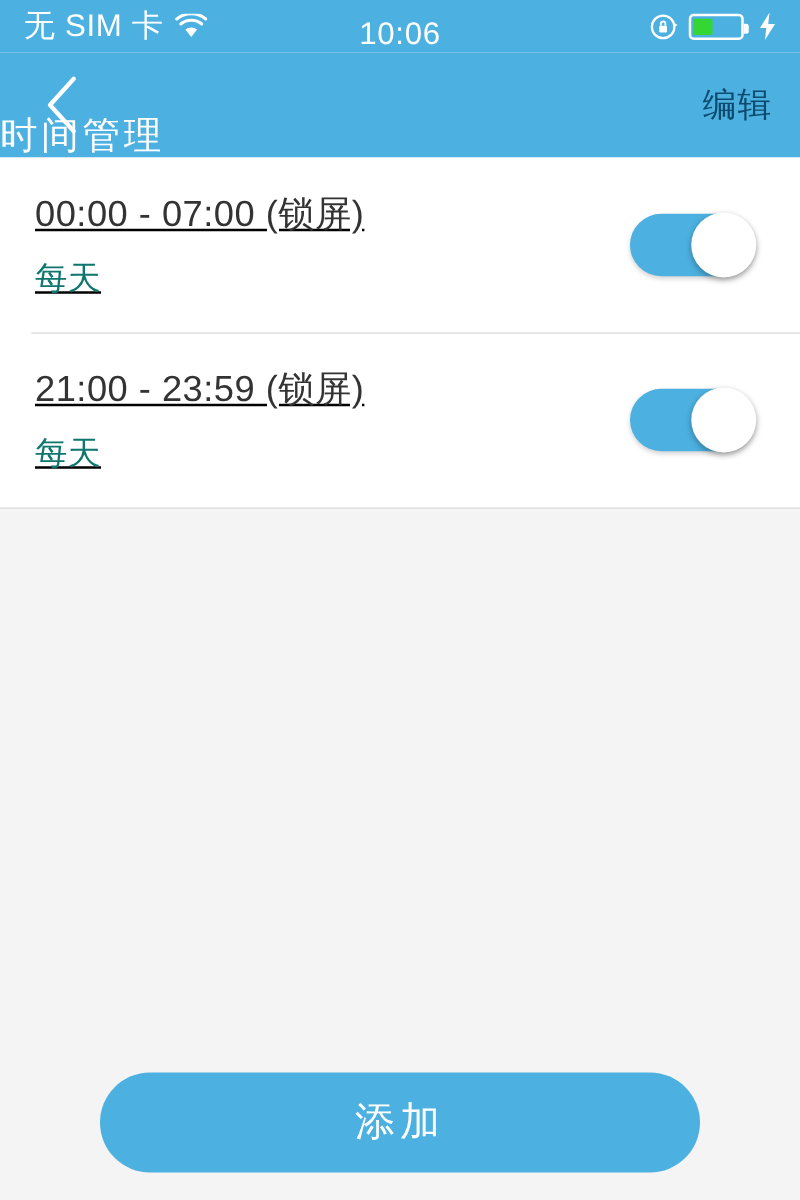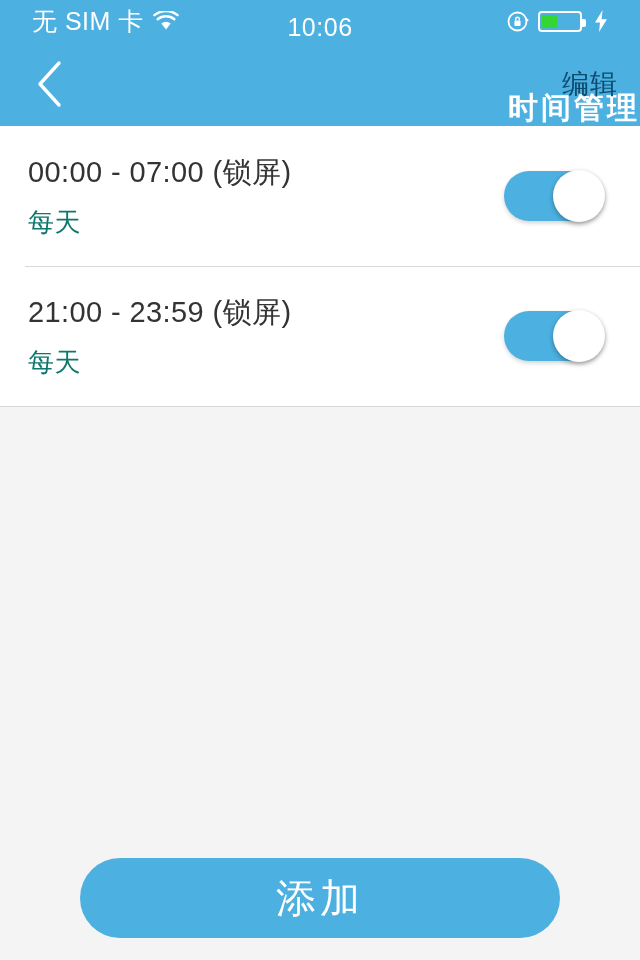--- a/index.html
+++ b/index.html
@@ -15,21 +15,21 @@
     background:#f4f4f4;
   }
 
   
   .status-bar {
     position:absolute; top:0; left:0;
     width:640px; height:42px;
     background:#4cb0e0;
     color:#ffffff;
     display:flex; align-items:center;
-    padding:0 32px;
+    padding:0 19px;
   }
   .sb-left { display:flex; align-items:center; gap:9px; flex:0 0 auto; }
   .sb-carrier { font-size:25px; letter-spacing:0.5px; line-height:1; font-weight:400; }
   .sb-center {
     position:absolute; left:0; right:0; top:0; height:42px;
     display:flex; align-items:flex-end; justify-content:center;
     pointer-events:none;
   }
   .sb-time { font-size:25px; font-weight:400; letter-spacing:0.5px; }
   .sb-right {
@@ -56,38 +56,38 @@
     width:640px; height:84px;
     background:#4cb0e0;
     display:flex; align-items:center;
   }
   .nav-back {
     position:absolute; left:14px; top:0; height:84px;
     width:70px; display:flex; align-items:center; justify-content:center;
   }
   .chev-icon { width:34px; height:50px; display:block; }
   .nav-title {
-    position:absolute; left:0; right:0; text-align:right;
-    color:#ffffff; font-size:30px; letter-spacing:3px; font-weight:700;margin-top:48px;
+    position:absolute; left:0; right:0; text-align:left;
+    color:#ffffff; font-size:30px; letter-spacing:3px; font-weight:400;margin-top:48px;
   }
   .nav-edit {
     position:absolute; right:22px; color:#0c4a6e;
     font-size:27px; letter-spacing:1px; font-weight:400;
   }
 
   
   .list {
     position:absolute; top:126px; left:0;
     width:640px; background:#ffffff;
     border-bottom:1px solid #d8d8d8;
   }
   .list-row {
     position:relative; height:140px;
     display:flex; align-items:center;
-    padding-left:28px; padding-right:36px;
+    padding-left:28px; padding-right:36px;text-decoration:underline;
   }
   .list-row + .list-row::before {
     content:""; position:absolute; top:0; left:25px; right:0;
     height:1px; background:#d8d8d8;
   }
   .row-texts { display:flex; flex-direction:column; justify-content:center; gap:22px; flex:1 1 auto; }
   .row-title { font-size:29px; color:#333333; line-height:1; letter-spacing:0.4px; }
   .row-sub { font-size:26px; color:#0f766e; line-height:1; letter-spacing:0.4px; }
 
   .toggle {
@@ -101,21 +101,21 @@
     width:52px; height:52px; border-radius:50%;
     background:#ffffff;
     box-shadow:0 2px 5px rgba(0,0,0,0.33);
   }
 
   
   .add-button {
     position:absolute; left:80px; top:858px;
     width:480px; height:80px;
     background:#4cb0e0; border:none; border-radius:40px;
-    color:#ffffff; font-size:40px; letter-spacing:4px;
+    color:#ffffff; font-size:32px; letter-spacing:4px;
     font-family:"Liberation Sans","DejaVu Sans",sans-serif;
     display:flex; align-items:center; justify-content:center;
     cursor:pointer;
   }
 </style>
 </head>
 <body>
 
 <div id="app">
 

